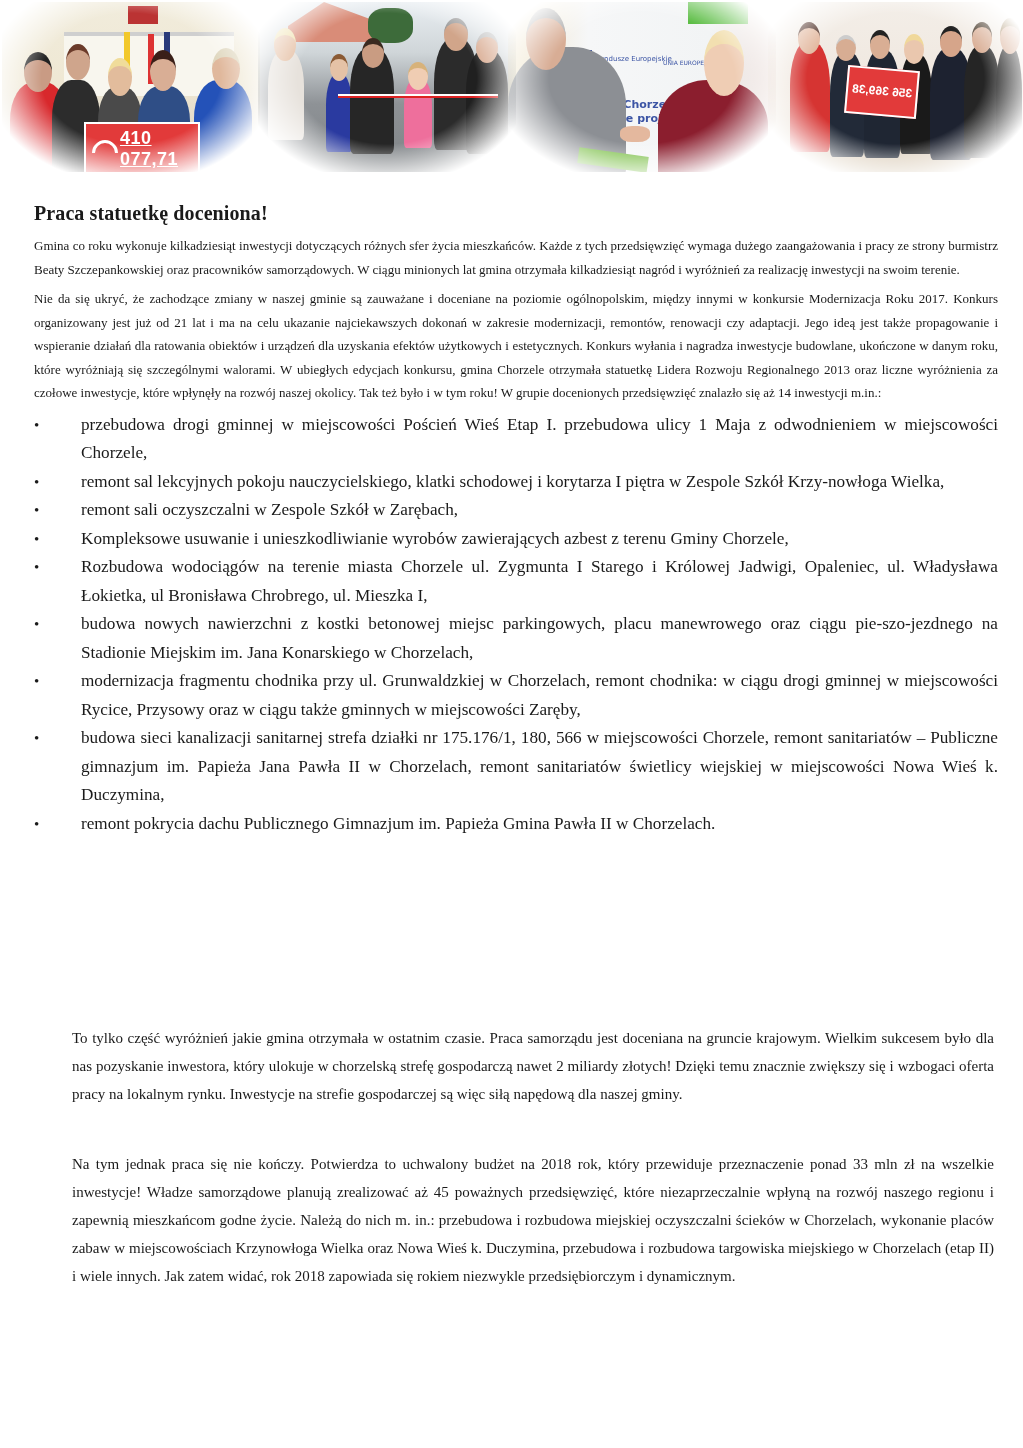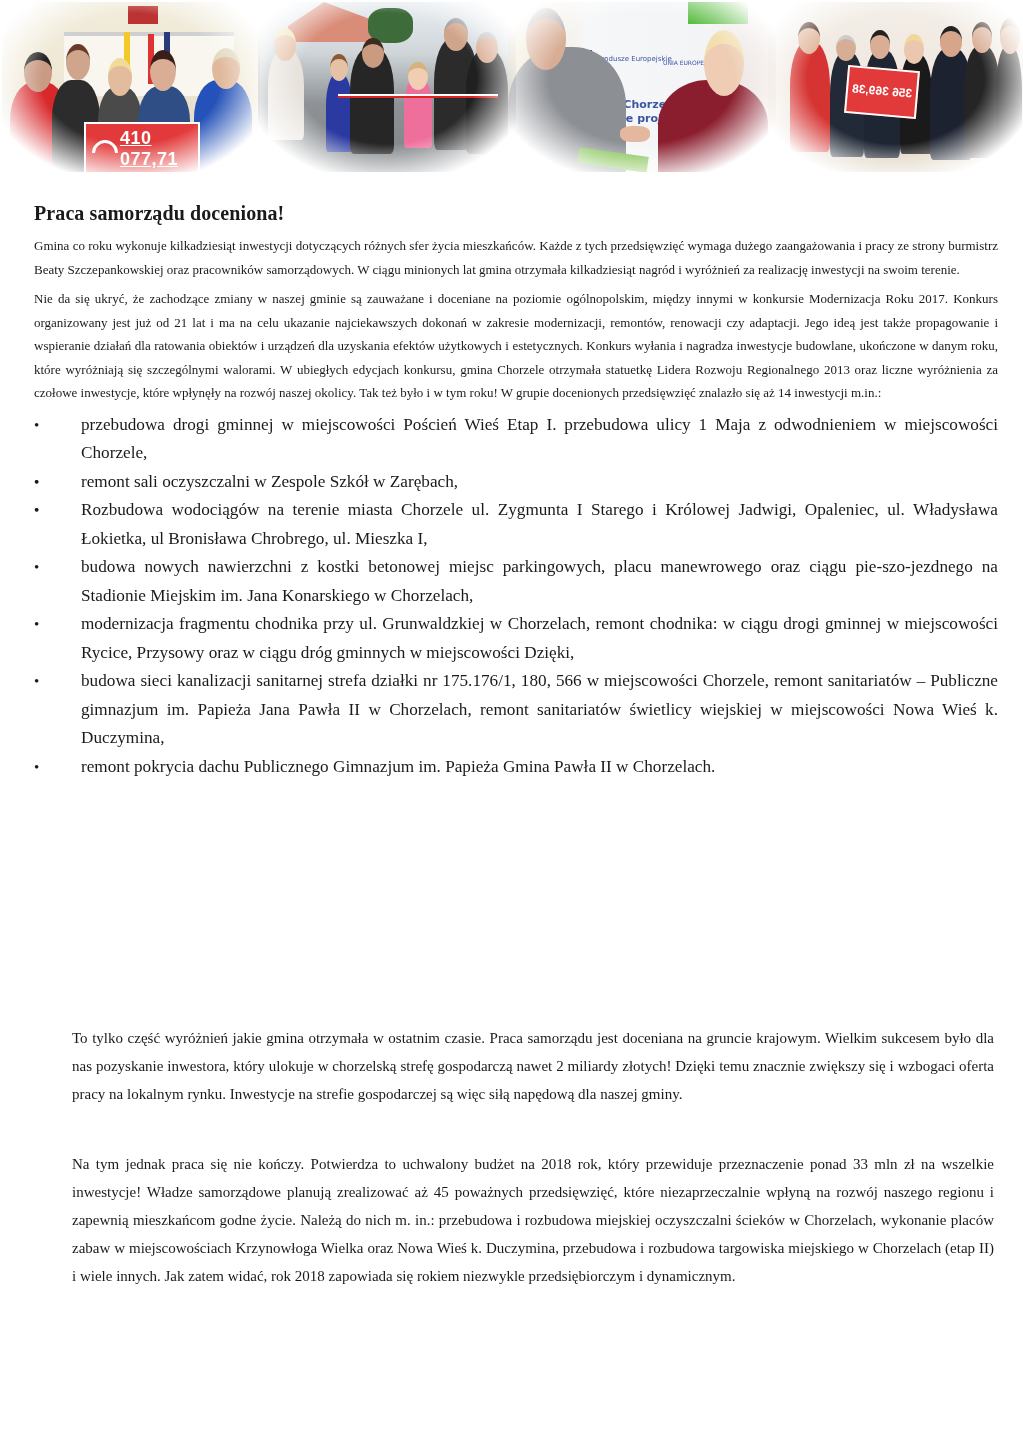--- a/index.html
+++ b/index.html
@@ -118,32 +118,32 @@
     <div class="head" style="left:204px;top:20px;width:20px;height:26px;background:#d9ae95;border-top:5px solid #3a2a1a;"></div>
     <div class="fig" style="left:228px;top:44px;width:26px;height:114px;background:#1c1c1c;"></div>
     <div class="head" style="left:232px;top:16px;width:20px;height:28px;background:#d9ae95;border-top:8px solid #8a6a3a;"></div>
     <div class="cheque" style="left:78px;top:66px;width:68px;height:44px;transform:rotate(5deg);">
       <span style="position:absolute;left:4px;top:14px;font-size:12px;transform:scaleX(-1);display:inline-block;">356 369,38</span>
     </div>
   </div>
 </div>
 
 <div class="article">
-  <h1 class="title">Praca samorządu doceniona!</h1>
+  <h1 class="title">Praca statuetkę doceniona!</h1>
   <p class="body">Gmina co roku wykonuje kilkadziesiąt inwestycji dotyczących różnych sfer życia mieszkańców. Każde z tych przedsięwzięć wymaga dużego zaangażowania i pracy ze strony burmistrz Beaty Szczepankowskiej oraz pracowników samorządowych. W ciągu minionych lat gmina otrzymała kilkadziesiąt nagród i wyróżnień za realizację inwestycji na swoim terenie.</p>
   <p class="body">Nie da się ukryć, że zachodzące zmiany w naszej gminie są zauważane i doceniane na poziomie ogólnopolskim, między innymi w konkursie Modernizacja Roku 2017. Konkurs organizowany jest już od 21 lat i ma na celu ukazanie najciekawszych dokonań w zakresie modernizacji, remontów, renowacji czy adaptacji. Jego ideą jest także propagowanie i wspieranie działań dla ratowania obiektów i urządzeń dla uzyskania efektów użytkowych i estetycznych. Konkurs wyłania i nagradza inwestycje budowlane, ukończone w danym roku, które wyróżniają się szczególnymi walorami. W ubiegłych edycjach konkursu, gmina Chorzele otrzymała statuetkę Lidera Rozwoju Regionalnego 2013 oraz liczne wyróżnienia za czołowe inwestycje, które wpłynęły na rozwój naszej okolicy. Tak też było i w tym roku! W grupie docenionych przedsięwzięć znalazło się aż 14 inwestycji m.in.:</p>
 
   <ul class="invest">
     <li><span class="bullet">•</span><span>przebudowa drogi gminnej w miejscowości Poścień Wieś Etap I. przebudowa ulicy 1 Maja z odwodnieniem w miejscowości Chorzele,</span></li>
-    <li><span class="bullet">•</span></li>
+    <li><span class="bullet">•</span><span>remont sal lekcyjnych pokoju nauczycielskiego, klatki schodowej i korytarza I piętra w Zespole Szkół Krzy-nowłoga Wielka,</span></li>
     <li><span class="bullet">•</span><span>remont sali oczyszczalni w Zespole Szkół w Zarębach,</span></li>
-    <li><span class="bullet">•</span></li>
+    <li><span class="bullet">•</span><span>Kompleksowe usuwanie i unieszkodliwianie wyrobów zawierających azbest z terenu Gminy Chorzele,</span></li>
     <li><span class="bullet">•</span><span>Rozbudowa wodociągów na terenie miasta Chorzele ul. Zygmunta I Starego i Królowej Jadwigi, Opaleniec, ul. Władysława Łokietka, ul Bronisława Chrobrego, ul. Mieszka I,</span></li>
     <li><span class="bullet">•</span><span>budowa nowych nawierzchni z kostki betonowej miejsc parkingowych, placu manewrowego oraz ciągu pie-szo-jezdnego na Stadionie Miejskim im. Jana Konarskiego w Chorzelach,</span></li>
-    <li><span class="bullet">•</span><span>modernizacja fragmentu chodnika przy ul. Grunwaldzkiej w Chorzelach, remont chodnika: w ciągu drogi gminnej w miejscowości Rycice, Przysowy oraz w ciągu dróg gminnych w miejscowości Dzięki,</span></li>
+    <li><span class="bullet">•</span><span>modernizacja fragmentu chodnika przy ul. Grunwaldzkiej w Chorzelach, remont chodnika: w ciągu drogi gminnej w miejscowości Rycice, Przysowy oraz w ciągu także gminnych w miejscowości Zaręby,</span></li>
     <li><span class="bullet">•</span><span>budowa sieci kanalizacji sanitarnej strefa działki nr 175.176/1, 180, 566 w miejscowości Chorzele, remont sanitariatów – Publiczne gimnazjum im. Papieża Jana Pawła II w Chorzelach, remont sanitariatów świetlicy wiejskiej w miejscowości Nowa Wieś k. Duczymina,</span></li>
     <li><span class="bullet">•</span><span>remont pokrycia dachu Publicznego Gimnazjum im. Papieża Gmina Pawła II w Chorzelach.</span></li>
   </ul>
 </div>
 
 <div class="after after-1">
   <p class="hang">To tylko część wyróżnień jakie gmina otrzymała w ostatnim czasie. Praca samorządu jest doceniana na gruncie krajowym. Wielkim sukcesem było dla nas pozyskanie inwestora, który ulokuje w chorzelską strefę gospodarczą nawet 2 miliardy złotych! Dzięki temu znacznie zwiększy się i wzbogaci oferta pracy na lokalnym rynku. Inwestycje na strefie gospodarczej są więc siłą napędową dla naszej gminy.</p>
 </div>
 <div class="after after-2">
   <p class="hang">Na tym jednak praca się nie kończy. Potwierdza to uchwalony budżet na 2018 rok, który przewiduje przeznaczenie ponad 33 mln zł na wszelkie inwestycje! Władze samorządowe planują zrealizować aż 45 poważnych przedsięwzięć, które niezaprzeczalnie wpłyną na rozwój naszego regionu i zapewnią mieszkańcom godne życie. Należą do nich m. in.: przebudowa i rozbudowa miejskiej oczyszczalni ścieków w Chorzelach, wykonanie placów zabaw w miejscowościach Krzynowłoga Wielka oraz Nowa Wieś k. Duczymina, przebudowa i rozbudowa targowiska miejskiego w Chorzelach (etap II) i wiele innych. Jak zatem widać,  rok 2018 zapowiada się rokiem niezwykle przedsiębiorczym i dynamicznym.</p>

